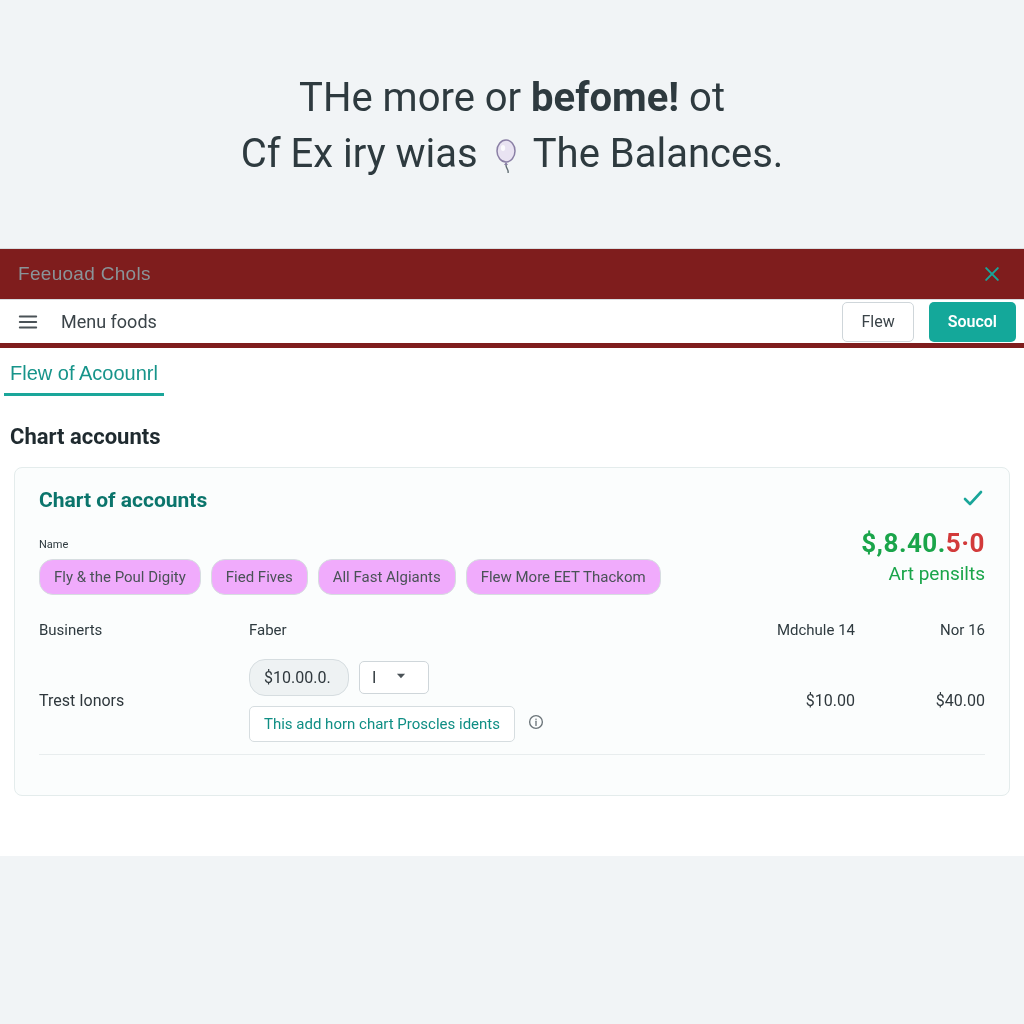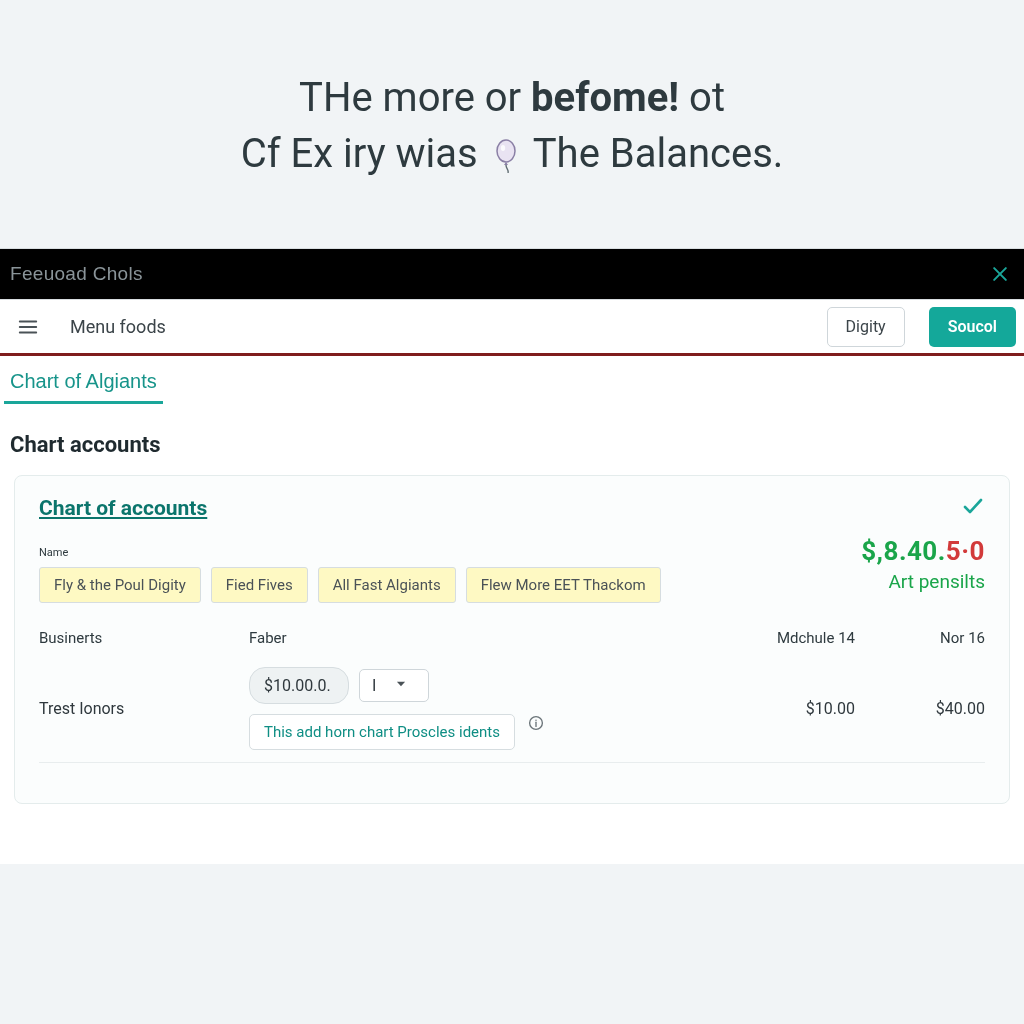--- a/index.html
+++ b/index.html
@@ -23,51 +23,51 @@
   }
   .hero .line .bold { font-weight: 700; }
   .hero .balloon {
     display: inline-block;
     vertical-align: -6px;
     margin: 0 4px;
   }
 
   
   .greybar {
-    background: #000000;
+    background: #7f1d1d;
     height: 52px;
     display: flex;
     align-items: center;
-    padding: 0 10px;
+    padding: 0 18px;
     justify-content: space-between;
     border-top: 1px solid #d8dde0;
     border-bottom: 1px solid #d8dde0;
   }
   .greybar .title {
     color: #8a9499;
     font-size: 19px;
     font-family: "Comic Sans MS", "Segoe Script", cursive, sans-serif;
     letter-spacing: .3px;
   }
   .greybar .close {
     width: 28px; height: 28px;
     display: flex; align-items: center; justify-content: center;
     color: #1aa69a; cursor: pointer;
   }
   .greybar .close svg { width: 20px; height: 20px; }
 
   
   .toolbar {
     background: #fff;
-    height: 56px;
+    height: 48px;
     display: flex;
     align-items: center;
     padding: 0 8px 0 10px;
-    border-bottom: 3px solid #7f1d1d;
-    gap: 24px;
+    border-bottom: 5px solid #7f1d1d;
+    gap: 15px;
   }
   .hamburger {
     width: 36px; height: 36px;
     display: flex; align-items: center; justify-content: center;
     color: #4a5257; cursor: pointer;
   }
   .hamburger svg { width: 22px; height: 22px; }
   .toolbar .label { font-size: 18px; color: #3b4449; }
   .toolbar .spacer { flex: 1; }
   .btn {
@@ -125,40 +125,39 @@
   .card-head {
     display: flex;
     align-items: center;
     justify-content: space-between;
     padding-bottom: 14px;
   }
   .card-title {
     color: #0b756c;
     font-size: 21px;
     font-weight: 700;
-    text-decoration: underline;
   }
   .check { color: #1aa69a; }
   .check svg { width: 24px; height: 24px; }
 
   .field-label {
     font-size: 11px;
     color: #2e3a3f;
     padding: 10px 0 8px;
   }
   .chips-row {
     display: flex;
     align-items: flex-start;
     gap: 14px;
   }
   .chips { display: flex; flex-wrap: wrap; gap: 10px; }
   .chip {
     border: 1px solid #d6dde0;
-    background: #fef9c3;
-    border-radius: 3px;
+    background: #f0abfc;
+    border-radius: 14px;
     padding: 8px 14px;
     font-size: 15px;
     color: #4a5257;
   }
   .amount-block { margin-left: auto; text-align: right; min-width: 170px; }
   .amount-main {
     font-size: 26px; font-weight: 700; letter-spacing: .5px;
   }
   .amount-green { color: #1aa54a; }
   .amount-red { color: #d23a3a; }
@@ -207,20 +206,21 @@
     gap: 18px;
     min-width: 70px;
     cursor: pointer;
   }
   .select-box .val { font-size: 16px; color: #2f383d; }
   .select-box svg { width: 14px; height: 14px; color: #4a5257; }
 
   .hint-row {
     margin-top: 10px;
     display: inline-flex;
+    align-items: center;
     gap: 12px;
   }
   .hint-chip {
     border: 1px solid #d6dde0;
     border-radius: 5px;
     padding: 8px 14px;
     color: #0f8e84;
     font-size: 15px;
     background: #fff;
   }
@@ -261,26 +261,26 @@
 <div class="toolbar">
   <div class="hamburger">
     <svg viewBox="0 0 24 24" fill="none" stroke="currentColor" stroke-width="2" stroke-linecap="round">
       <line x1="3" y1="6" x2="21" y2="6"></line>
         <line x1="3" y1="12" x2="21" y2="12"></line>
         <line x1="3" y1="18" x2="21" y2="18"></line>
     </svg>
   </div>
   <div class="label">Menu foods</div>
   <div class="spacer"></div>
-  <div class="btn btn-secondary">Digity</div>
+  <div class="btn btn-secondary">Flew</div>
   <div class="btn btn-primary">Soucol</div>
 </div>
 
 <div class="tabrow">
-  <span class="tab">Chart of Algiants</span>
+  <span class="tab">Flew of Acoounrl</span>
 </div>
 
 <div class="section-heading">Chart accounts</div>
 
 <div class="cardwrap">
   <div class="card">
     <div class="card-head">
       <div class="card-title">Chart of accounts</div>
       <div class="check">
         <svg viewBox="0 0 24 24" fill="none" stroke="currentColor" stroke-width="2.6" stroke-linecap="round" stroke-linejoin="round">

